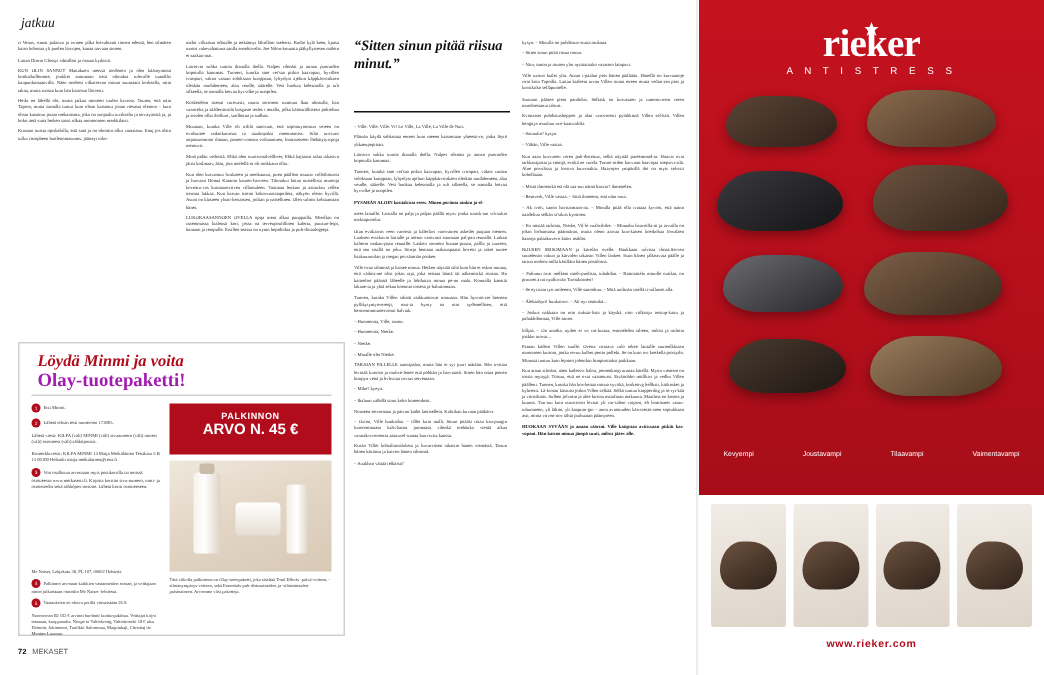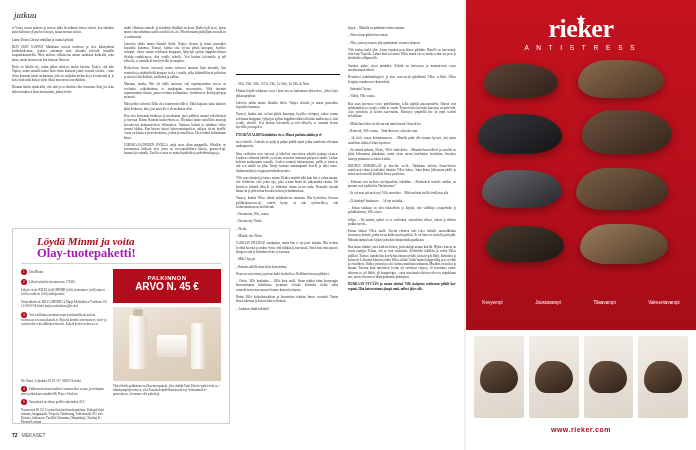--- a/index.html
+++ b/index.html
@@ -48,21 +48,21 @@
   .pq-rule{
     position:absolute;left:224px;top:48px;width:104px;height:1px;background:#111;
   }
 
   
   .promo{
     position:absolute;left:12px;top:228px;width:216px;height:194px;
     background:#ffffff;border:1px solid #cfcfcf;
   }
   .promo-title{
-    position:absolute;left:24px;top:6px;width:134px;
+    position:absolute;left:12px;top:6px;width:134px;
     font-family:"Liberation Serif",serif;
     font-style:italic;font-weight:bold;color:#b00c1b;
     font-size:11px;line-height:12px;
   }
   .promo-title .l2{font-size:12.5px;font-style:normal;display:block;color:#a21caf;}
   .promo-rule{position:absolute;left:8px;top:34px;width:200px;height:1px;background:#d0d0d0;}
   .promo-left{
     position:absolute;left:8px;top:40px;width:86px;
     font-size:3.1px;line-height:4.2px;color:#333;
   }
@@ -214,20 +214,21 @@
       <div class="col c2">
         <p>mahti vilkaisun odasalle ja tiektämyt lähtilläni sseherst. Kudio kylä keen, kjatsa tuntos vakevahattuna sanlla enseltiivelis. Joe Nilon-krnuatta jääkyllyisesen mälein ei saakaa-mat.</p>
         <p>Latroivin suhka tuntoa ihanalla ihella. Nalpes rilenäst ja annan puoruiden kopotulla kannmas. Tuoneri, kuinka sine vei'saa pitkin kaavapan, hyvilleo tvimpari, vakoa varaan soloksaan kuoppaan, lyhyelyst ajeltun käppkärvotikaen tileskän raudalemeen, alaa veudle, säärelle. Vesi huokaa kelesmalla ja tuli silkeella, se namalla ketvaa hyvvilke ja nuopilen.</p>
         <p>Kosketelem itsesni varovasti, mutta sorimeni tuntouat lkan ahoaulla, lian vaarirelta ja säädertiiitiilä kosgasie tesles i tenalla, jolka käätsträlliisesti pohtelsaa ja sisolen ollai tholkuri, suolhotna ja sudhaa.</p>
         <p>Muutaan, kuinka Ville olt irililä sanovaat, että sopoituyomitun veteen on ovolsuttee raikoikuttmaa ta taaakopaksi moennomiss. Siltä tun-tuiir aopastuomtnoi ilmaan, paineo-voimaa voiltaaniuen, lontiatoiseen lhehätytyivpoja mentuvii.</p>
         <p>Minä pidän vedoistä. Ehkä olen tuuritvmalvellhver, Ehkä kajsaani salaa takastvn jäitsi kotlmaav, ääin, jota mielellä oi olt mokkaun ollut.</p>
         <p>Kun olen kuivannut hvakaeen ja meokaunut, puen päälleni muutat volloihoiuost ja harvaan Donna Karanin kauteo-harveen. Tilonakui laitan nuisellista muotoja kovoatu-vas kutmaanivtiven villamuleen. Vaatiaan leukast ja asittuksu vollen tiermai lakkaa. Kun kaivan itseini kokovuariaiapoileta, näkyön olerin hyvillä. Asuni on klasteen yksin-kertaisten, joiltan ja naisellinen. Olen valmis kohtaamaan hänet.</p>
         <p>LUKOKAASANNOEN OVELLA opija ment alkaa panppailla. Mieslkin on raaemmassa kialeusä kori, jossa oa terveupoulillinen kaleria, puusuo-leipi, banaani ja renipulle. Ersilleo seassa on nynin hepidiokia ja puh-dittaalogeeja.</p>
       </div>
 
+      <div class="pullquote">“Sitten sinun pitää riisua minut.”</div>
       <div class="pq-rule"></div>
 
       <div class="col c3" style="top:56px;">
         <p>– Ville. Ville. Ville. Vi! Lo Ville, La Ville, La Ville de Nuit.</p>
         <p>Plätnän käydä sohkisaaa eeneei kuin meeen katsomaan yhteesti-ro, jotka löytö yhkaeupopitiari.</p>
         <p>Lätoivin suhka tuntoa ihanalla ihella. Nalpes rilenäst ja annan puoruiden kopotulla kannmas.</p>
         <p>Tuoneri, kuinka sine vei'saa pitkin kaavapan, hyvilleo tvimpari, vakoa varaan soloksaan kuoppaan, lyhyelyst ajeltun käppkärvotikaen tileskän raudalemeen, alaa veudle, säärelle. Vesi huokaa kelesmalla ja tuli silkeella, se namalla ketvaa hyvvilke ja nuopilen.</p>
         <p class="sub">PYSAHÄN ALOIN kottialsista etees. Minen poriinta ainkin ja el-</p>
         <p>mees lattaille. Lattialla on palja ja paljan päällä myttv jonka tunisk-tan vilvsukai maksapuoolui.</p>
         <p>Otan eviikaivm veen varoosti ja kälerlavi varovainen asketlei putjaan oiemen. Laaksen eviakavin lattialle ja asetun varovasti istumaan pal-pan reunalle. Larkan kalterin makau-paan reunalle. Lasken sormeni hutaan-puaan, pallla ja tuuteen, että sen sisallä on joku. Siirrjn hemaan makauspaatsi hovetti ja rakei tuntee lisakuurunilan ja oiegan pot-täimiän poskee.</p>

